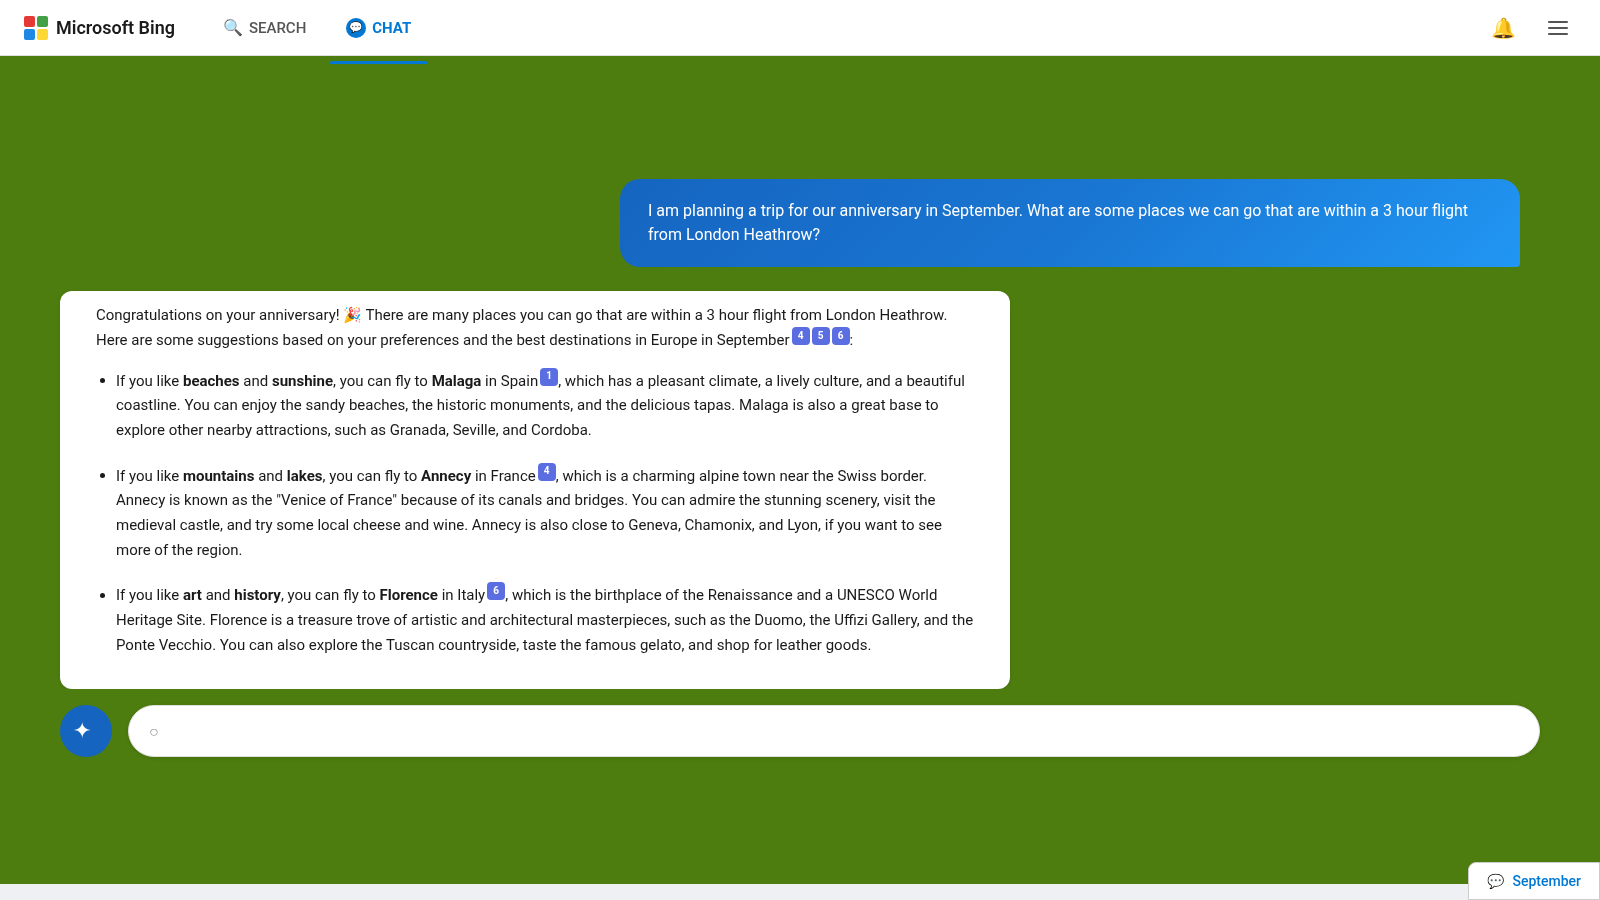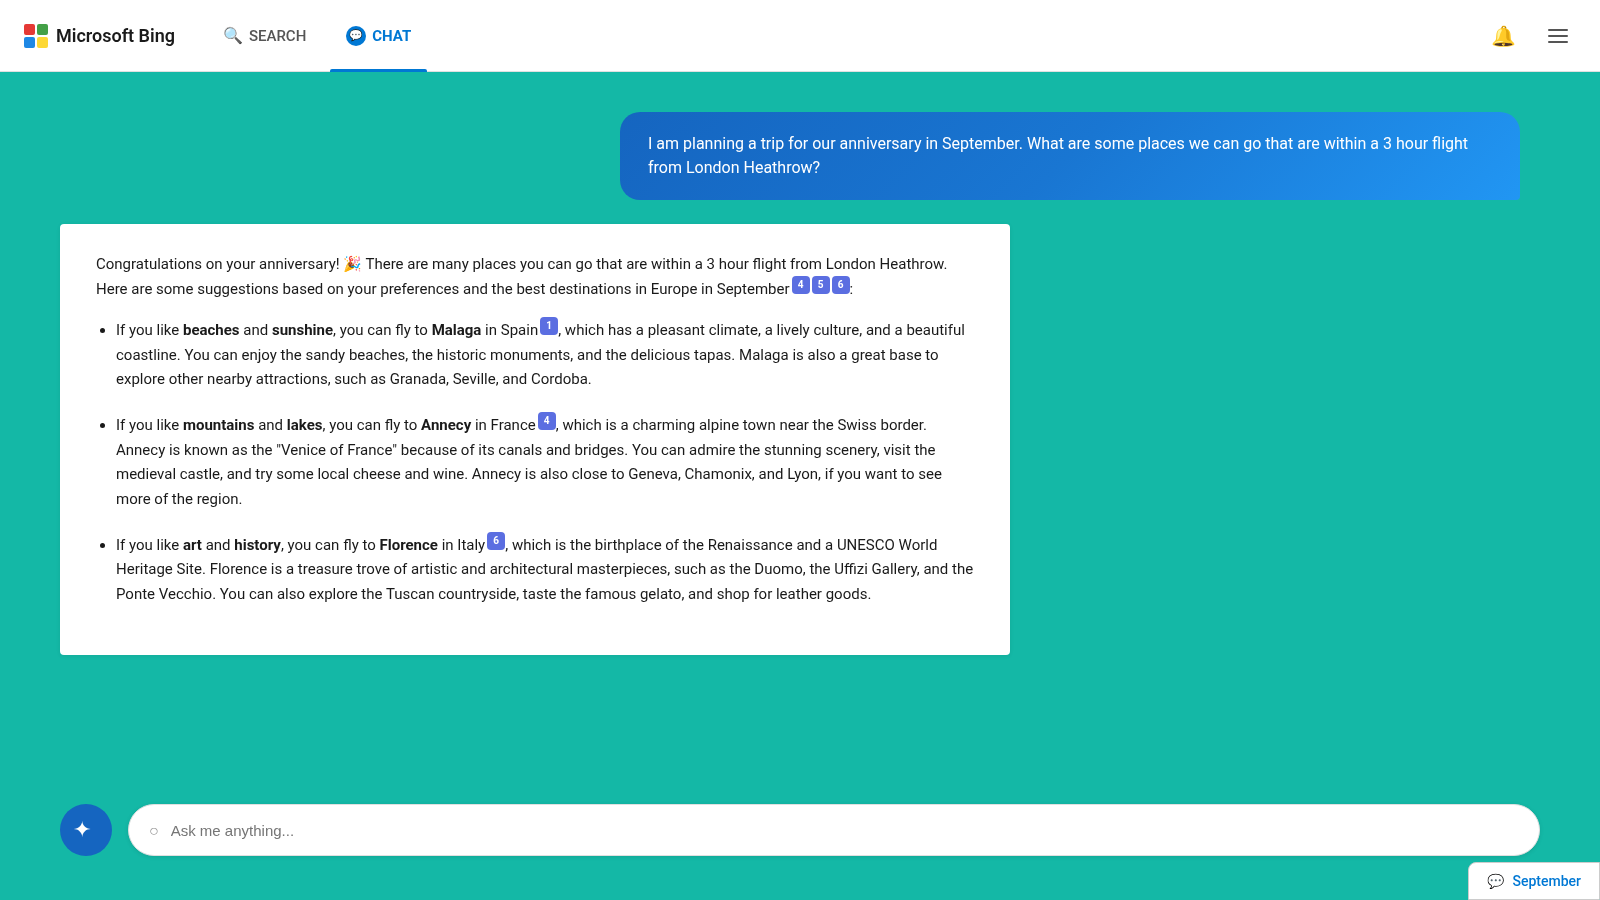--- a/index.html
+++ b/index.html
@@ -8,21 +8,21 @@
       background: #eef0f4;
       width: 1600px;
       height: 900px;
       overflow: hidden;
       position: relative;
     }
 
     
     .header {
       background: white;
-      height: 72px;
+      height: 56px;
       display: flex;
       align-items: center;
       padding: 0 24px;
       border-bottom: 1px solid #e0e0e0;
       position: relative;
     }
     .logo-area {
       display: flex;
       align-items: center;
       gap: 8px;
@@ -104,21 +104,22 @@
       cursor: pointer;
       padding: 8px;
       color: #555;
       font-size: 20px;
     }
 
     
     .main-content {
       display: flex;
       height: calc(900px - 72px);
-      background: #14b8a6;
+      background: #4d7c0f;
+      align-items: center;
     }
 
     
     .chat-area {
       flex: 1;
       display: flex;
       flex-direction: column;
       padding: 40px 0 20px 0;
       overflow: hidden;
       position: relative;
@@ -146,22 +147,22 @@
       padding: 20px 28px;
       max-width: 900px;
       font-size: 16px;
       line-height: 1.5;
       font-weight: 400;
     }
 
     
     .ai-response {
       background: white;
-      border-radius: 4px;
-      padding: 28px 36px;
+      border-radius: 12px;
+      padding: 12px 36px;
       max-width: 950px;
       font-size: 15px;
       line-height: 1.6;
       color: #1a1a1a;
       box-shadow: 0 1px 4px rgba(0,0,0,0.08);
     }
 
     .ai-response p {
       margin-bottom: 16px;
     }
@@ -351,21 +352,20 @@
       </div>
 
     </div>
 
     <div class="input-area">
       <div class="bing-orb">
         <span class="bing-orb-inner" style="font-size:22px;">✦</span>
       </div>
       <div class="search-input-container">
         <span class="search-icon-input">○</span>
-        <input class="search-input" type="text" placeholder="Ask me anything..." style="">
       </div>
     </div>
   </div>
 </div>
 
 <div class="feedback-btn">
   <span>💬</span>
   <span>September</span>
 </div>
 

